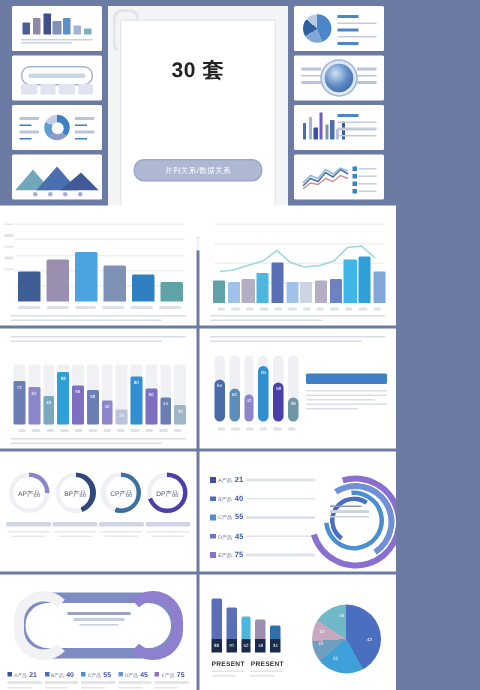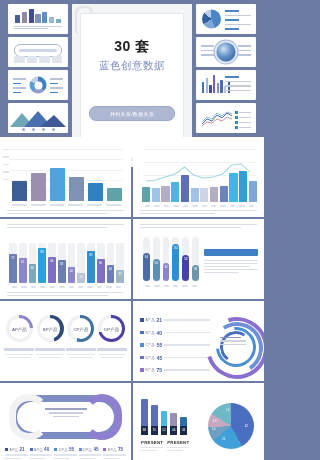--- a/index.html
+++ b/index.html
@@ -241,21 +241,20 @@
             <i></i>
             <i></i>
           </div>
       </div>
     </div>
 
     <div class="title-card">
       <div class="clip"></div>
       <div class="title-inner">
         <div class="t-n">30 套</div>
-        <div class="t-sub">蓝色创意数据</div>
         <div class="t-badge">
           <span>并列关系/数据关系</span>
         </div>
       </div>
     </div>
 
     <div class="thumb-col right">
       <div class="thumb">
         <div class="t-pie"></div>
         <div class="t-txt">

